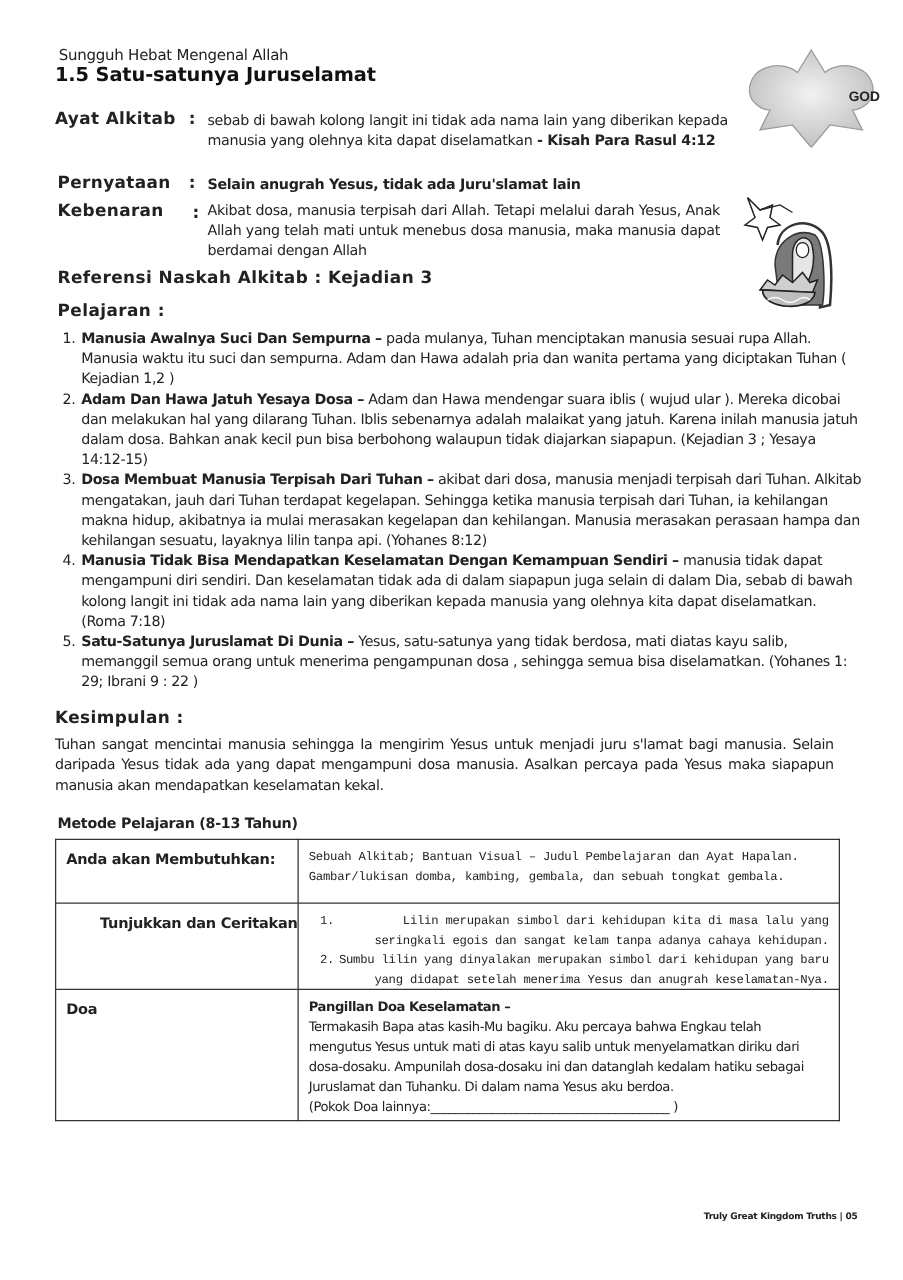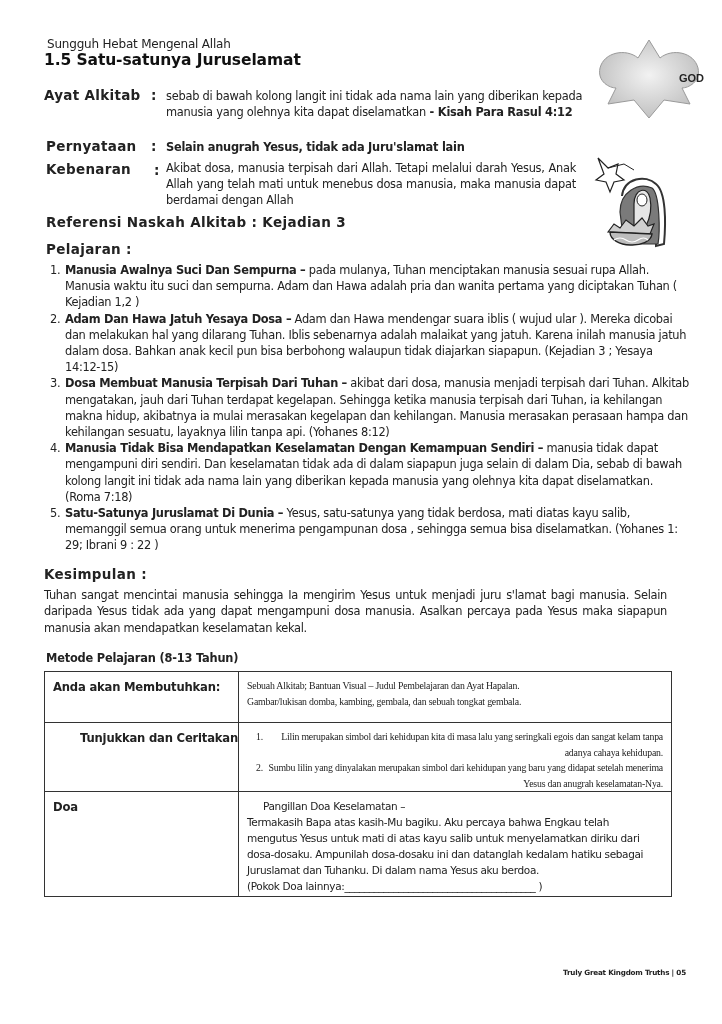--- a/index.html
+++ b/index.html
@@ -28,27 +28,27 @@
   ol.lessons li .num { position:absolute; left:0; top:0; }
 
   .conclusion { left:44px; top:587px; width:623px; font-size:11.4px; line-height:16.3px; text-align:justify;
                 letter-spacing:-0.3px; color:#222; }
   .method-title { left:46px; top:651px; font-size:11.4px; font-weight:bold; color:#222; letter-spacing:-0.2px; }
 
   table.method { position:absolute; left:44px; top:671px; width:628px; border-collapse:collapse; }
   table.method td { border:1.5px solid #333; vertical-align:top; padding:0; }
   table.method td.k { width:185px; padding:8px 0 0 8px; font-weight:bold; font-size:11.6px; color:#222; letter-spacing:-0.2px; }
   table.method td.v { padding:6px 8px 0 8px; }
-  .arial { font-family:Liberation Serif, serif; font-size:9.8px; line-height:15.5px; color:#222; letter-spacing:-0.2px; }
+  .arial { font-family:Liberation Mono, monospace; font-size:9.8px; line-height:15.5px; color:#222; letter-spacing:-0.2px; }
   .arial b { font-weight:bold; }
   .steps { margin:0; padding:0; list-style:none; }
   .steps li { position:relative; padding-left:17px; }
   .steps li .num { position:absolute; left:9px; top:0; }
   .prayer { font-size:10.5px; line-height:16.1px; color:#222; letter-spacing:-0.35px; }
-  .prayer b { font-weight:normal;margin-left:16px; }
+  .prayer b { font-weight:bold; }
 
   .footer { left:563px; top:968px; font-size:7.2px; font-weight:bold; color:#222; letter-spacing:-0.2px; }
 </style>
 </head>
 <body>
 
 <div class="abs subtitle">Sungguh Hebat Mengenal Allah</div>
 <div class="abs title">1.5 Satu-satunya Juruselamat</div>
 
 <div class="abs god-badge">

